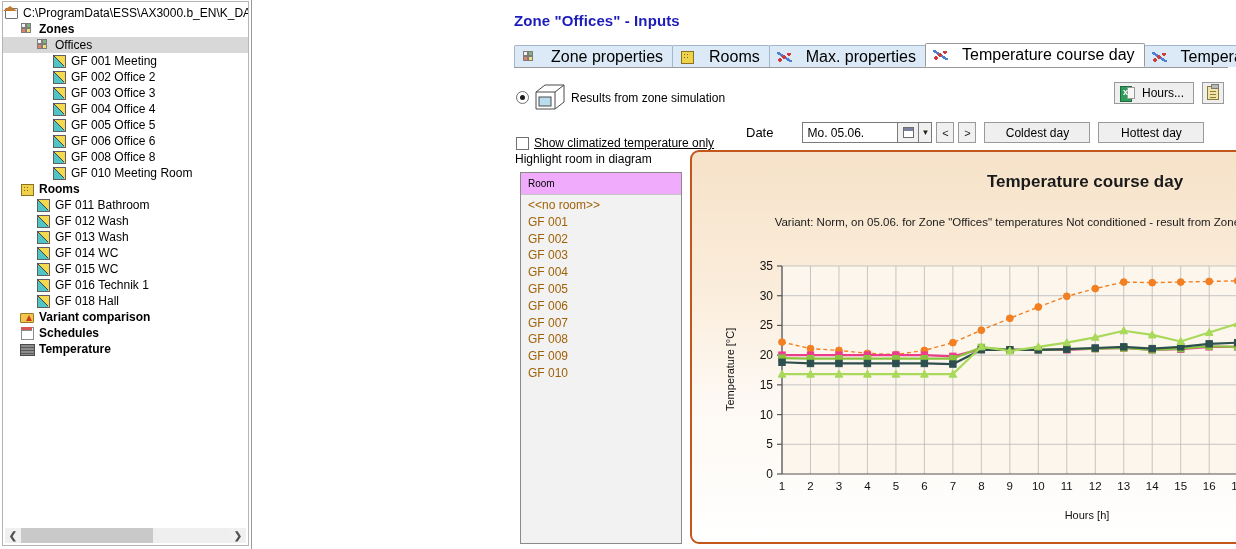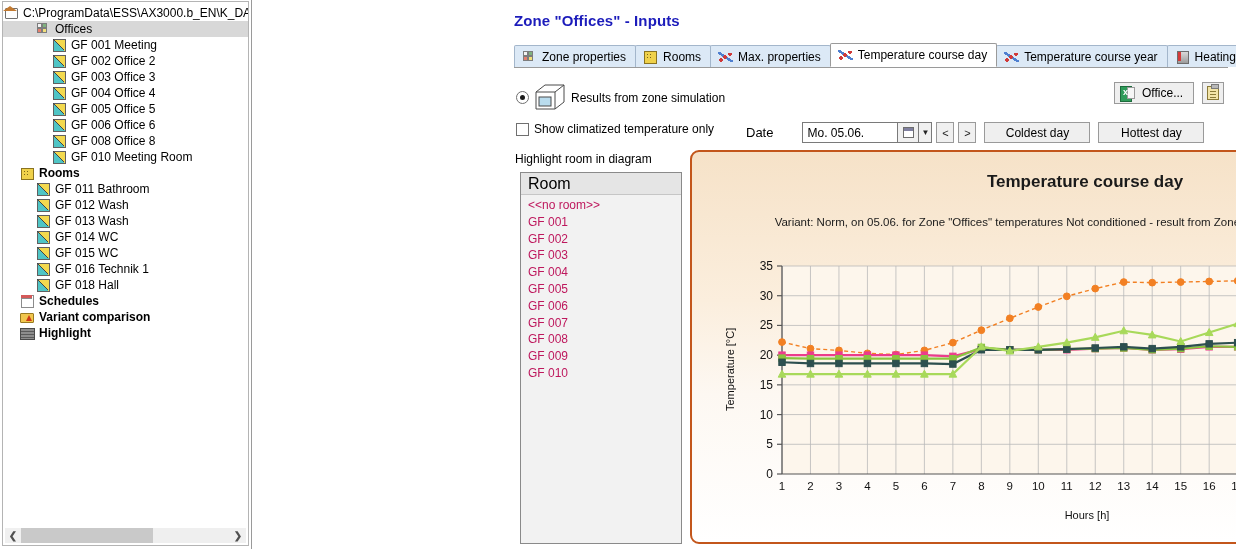--- a/index.html
+++ b/index.html
@@ -130,25 +130,25 @@
     font-size:15px; font-weight:bold; color:#1c1cbb;
     letter-spacing:0.1px;
   }
   
   #tabbar {
     position:absolute; left:262px; top:44px; right:8px; height:24px;
     border-bottom:1px solid #9a9a9a;
     display:flex; align-items:flex-end;
   }
   .tab {
-    height:22px; display:flex; align-items:center; gap:5px;
+    height:22px; display:flex; align-items:center; gap:14px;
     padding:0 9px 0 7px;
     border:1px solid #a3b6cb; border-bottom:none;
     background:#dce9f6;
-    font-size:12px; color:#000;
+    font-size:16px; color:#000;
     margin-right:-1px;
     border-radius:2px 2px 0 0;
     white-space:nowrap;
   }
   .tab.active {
     background:#ffffff; height:24px;
     border-color:#9a9a9a; border-bottom:1px solid #fff;
     position:relative; z-index:3;
   }
   .tab-ic { width:15px; height:12px; position:relative; flex:0 0 15px; }
@@ -201,21 +201,21 @@
   }
   .rb.on::after{
     content:""; position:absolute; left:3px; top:3px; width:5px; height:5px;
     border-radius:50%; background:#1a1a1a;
   }
   .cube-wire { width:30px; height:27px; position:relative; flex:0 0 30px; }
   .cube-wire svg, .cube-solid svg { display:block; }
   .cube-solid { width:30px; height:29px; position:relative; flex:0 0 30px; }
   .ctl-label { font-size:12px; color:#000; white-space:nowrap; }
 
-  #chk-row { position:absolute; left:264px; top:122px; display:flex; align-items:center; gap:5px; }
+  #chk-row { position:absolute; left:264px; top:136px; display:flex; align-items:center; gap:5px;text-decoration:underline; }
   .cbx { width:13px; height:13px; border:1px solid #707070; background:#fff; flex:0 0 13px; }
 
   #date-row { position:absolute; left:494px; top:122px; display:flex; align-items:center; gap:0; }
   #date-label { font-size:13px; margin-right:29px; }
   #date-field {
     width:96px; height:21px; border:1px solid #7a7a7a; background:#fff;
     display:flex; align-items:center; padding-left:4px; font-size:12px;
   }
   #date-cal-btn {
     width:21px; height:21px; border:1px solid #7a7a7a; border-left:none;
@@ -267,24 +267,24 @@
 
   
   #highlight-label { position:absolute; left:263px; top:152px; font-size:12px; }
   #room-list {
     position:absolute; left:268px; top:172px; width:162px; height:372px;
     border:1px solid #8a8a8a; background:#fff;
     display:flex; flex-direction:column;
   }
   #room-head {
     height:22px; border-bottom:1px solid #c6c6c6; display:flex; align-items:center;
-    padding-left:7px; font-size:16px; background:#e5e5e5;
+    padding-left:7px; font-size:10px; background:#f0abfc;
   }
   #room-items { flex:1 1 auto; background:#f2f2f2; padding-top:2px; overflow:hidden; }
-  .room-item { height:16.8px; line-height:16.8px; padding-left:7px; font-size:12px; color:#be185d; white-space:nowrap; }
+  .room-item { height:16.8px; line-height:16.8px; padding-left:7px; font-size:12px; color:#a16207; white-space:nowrap; }
 
   
   #chart-panel {
     position:absolute; left:438px; top:150px; width:790px; height:394px;
     border:2px solid #c3561b; border-radius:9px;
     background:linear-gradient(to bottom, #f6e2c8 0%, #fbeedd 38%, #fdf8f2 62%, #ffffff 100%);
     overflow:hidden;
   }
   #chart-title {
     position:absolute; left:0; right:0; top:20px; text-align:center;
@@ -310,20 +310,30 @@
 
 <div id="app">
 
   <div id="tree-panel">
     <div id="tree-inner">
         <div class="tree-row">
           <span style="flex: 0 0 0px; width: 0px;"></span>
           <span class="tic ic-home"></span>
           <span class="lbl">C:\ProgramData\ESS\AX3000.b_EN\K_DAT</span>
         </div>
+        <div class="tree-row bold">
+          <span style="flex: 0 0 16px; width: 16px;"></span>
+          <span class="tic ic-zone">
+            <i></i>
+            <i></i>
+            <i></i>
+            <i></i>
+          </span>
+          <span class="lbl">Zones</span>
+        </div>
         <div class="tree-row sel">
           <span style="flex: 0 0 32px; width: 32px;"></span>
           <span class="tic ic-zone">
             <i></i>
             <i></i>
             <i></i>
             <i></i>
           </span>
           <span class="lbl">Offices</span>
         </div>
@@ -402,32 +412,32 @@
           <span class="tic ic-room"></span>
           <span class="lbl">GF 016 Technik 1</span>
         </div>
         <div class="tree-row">
           <span style="flex: 0 0 32px; width: 32px;"></span>
           <span class="tic ic-room"></span>
           <span class="lbl">GF 018 Hall</span>
         </div>
         <div class="tree-row bold">
           <span style="flex: 0 0 16px; width: 16px;"></span>
+          <span class="tic ic-var"></span>
+          <span class="lbl">Variant comparison</span>
+        </div>
+        <div class="tree-row bold">
+          <span style="flex: 0 0 16px; width: 16px;"></span>
           <span class="tic ic-sched"></span>
           <span class="lbl">Schedules</span>
-        </div>
-        <div class="tree-row bold">
-          <span style="flex: 0 0 16px; width: 16px;"></span>
-          <span class="tic ic-var"></span>
-          <span class="lbl">Variant comparison</span>
         </div>
         <div class="tree-row bold">
           <span style="flex: 0 0 16px; width: 16px;"></span>
           <span class="tic ic-comp"></span>
-          <span class="lbl">Highlight</span>
+          <span class="lbl">Temperature</span>
         </div>
       </div>
     <div id="tree-scroll">
       <div class="sb-arrow">❮</div>
       <div class="sb-track">
         <div class="sb-thumb"></div>
       </div>
       <div class="sb-arrow">❯</div>
     </div>
   </div>
@@ -501,21 +511,21 @@
       <span class="navbtn">&gt;</span>
       <span class="daybtn">Coldest day</span>
       <span class="daybtn">Hottest day</span>
     </div>
 
     <div id="excel-row">
       <div id="excel-btn">
         <span class="xl-ic">
             <span class="xl-pg"></span>
           </span>
-        <span>Office...</span>
+        <span>Hours...</span>
       </div>
       <div id="clip-btn">
         <span class="clip-ic"></span>
       </div>
     </div>
 
     <div id="highlight-label">Highlight room in diagram</div>
     <div id="room-list">
       <div id="room-head">Room</div>
       <div id="room-items">

